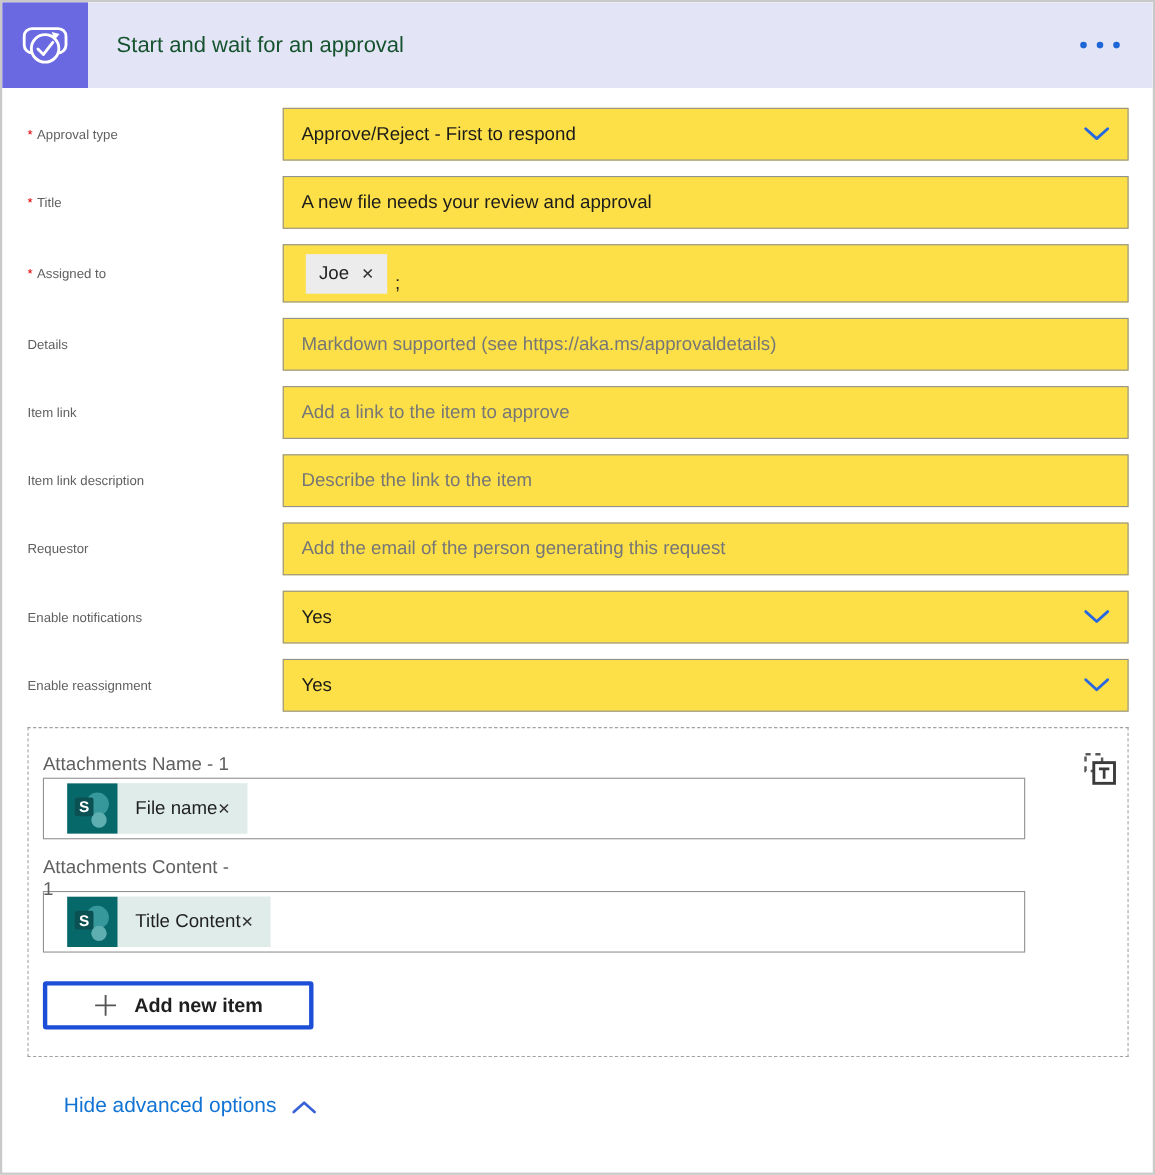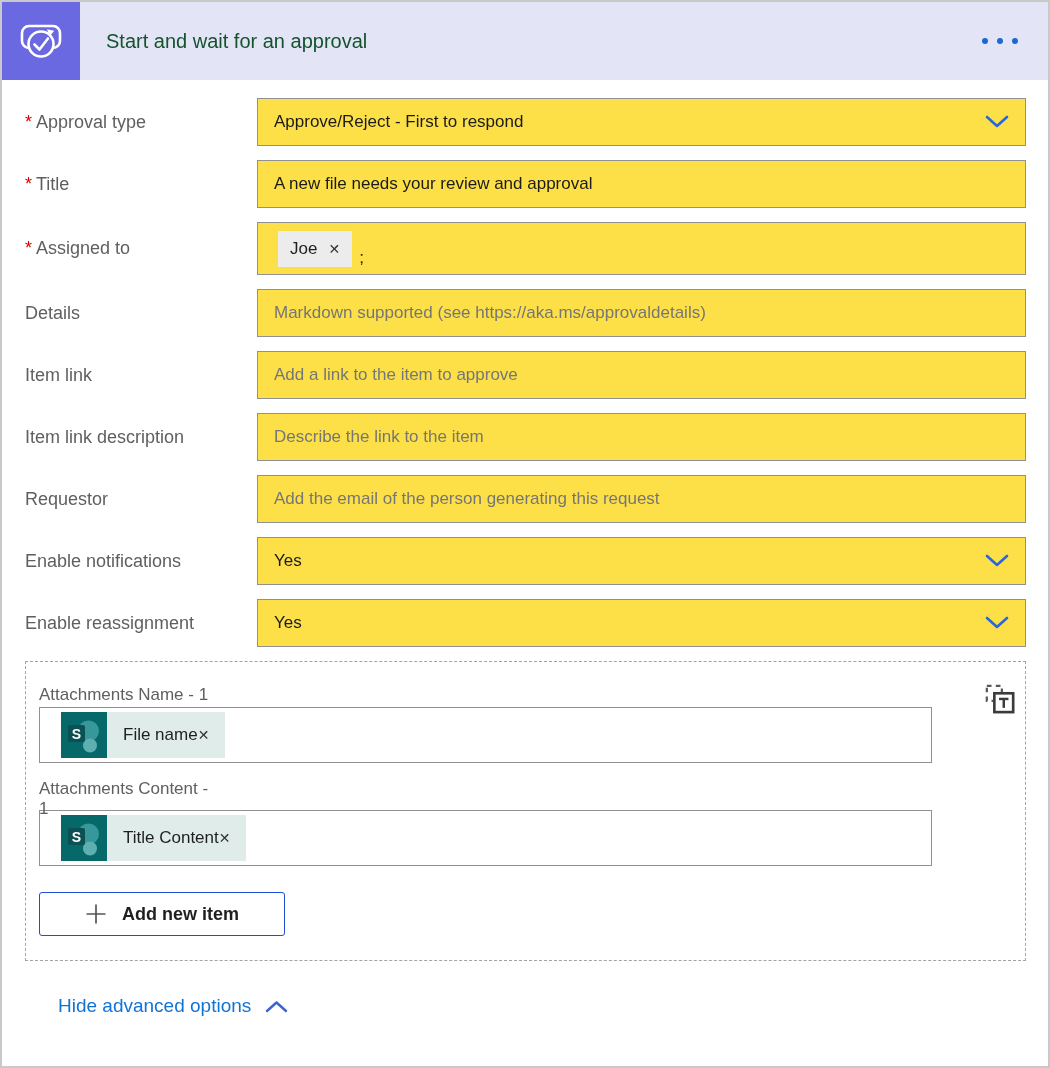--- a/index.html
+++ b/index.html
@@ -13,21 +13,21 @@
   }
   
   .header { display:flex; align-items:stretch; height:78px; background:#e4e4f7; }
   .icon-tile { width:78px; min-width:78px; height:78px; background:#6a69e1; display:flex; align-items:center; justify-content:center; }
   .header-title { display:flex; align-items:center; margin-left:26px; font-size:20px; color:#14532d; flex:1; }
   .menu-btn { display:flex; align-items:center; gap:9px; margin-right:28px; cursor:pointer; padding:10px 2px; }
   .menu-btn .dot { width:6px; height:6px; border-radius:50%; background:#1e66d6; }
   
   .main { padding:18px 22px 0 23px; }
   .row { display:flex; align-items:center; margin-bottom:14px; }
-  .row-label { width:232px; min-width:232px; font-size:18px; color:#5f5f5f; padding-right:10px; }
+  .row-label { width:232px; min-width:232px; font-size:12px; color:#5f5f5f; padding-right:10px; }
   .req { color:#dc0000; margin-right:4px; }
   .field {
     flex:1; height:48px; border:1px solid #919191; background:#fde047;
     display:flex; align-items:center; padding:0 16px; font-size:17px; color:#1b1b1b;
   }
   input.field { width:100%; outline:none; font-family:inherit; }
   input.field::placeholder { color:#767676; opacity:1; }
   .field.tall { height:53px; padding-left:20px; }
   .dropdown { justify-content:space-between; cursor:pointer; }
   .dropdown .field-value { flex:1; }
@@ -47,21 +47,21 @@
     width:893px; height:56px; border:1px solid #919191; background:#fff;
     display:flex; align-items:center; padding-left:21px; position:relative; z-index:1;
   }
   .chip-teal { display:inline-flex; align-items:stretch; height:46px; background:#dfecea; cursor:default; }
   .chip-teal .sp { width:46px; height:46px; display:block; }
   .chip-teal .chip-body { display:flex; align-items:center; padding:0 16px; font-size:17px; color:#1f1f1f; }
   .content-label { margin-top:16px; margin-bottom:-9px; }
   .array-toggle { position:absolute; top:18px; right:9px; cursor:pointer; }
   .add-btn {
     margin-top:26px; width:246px; height:44px; background:#fff;
-    border:1px solid #1d4ed8; border-radius:3px; display:flex; align-items:center;
+    border:4px solid #1d4ed8; border-radius:3px; display:flex; align-items:center;
     justify-content:center; gap:15px; font-size:18px; font-weight:bold; color:#1f1f1f; cursor:pointer;
     font-family:inherit;
   }
   
   .footer { margin:34px 0 0 33px; }
   .adv-toggle { display:inline-flex; align-items:center; gap:14px; color:#1173d4; font-size:19px; cursor:pointer; }
 </style>
 </head>
 <body>
 

